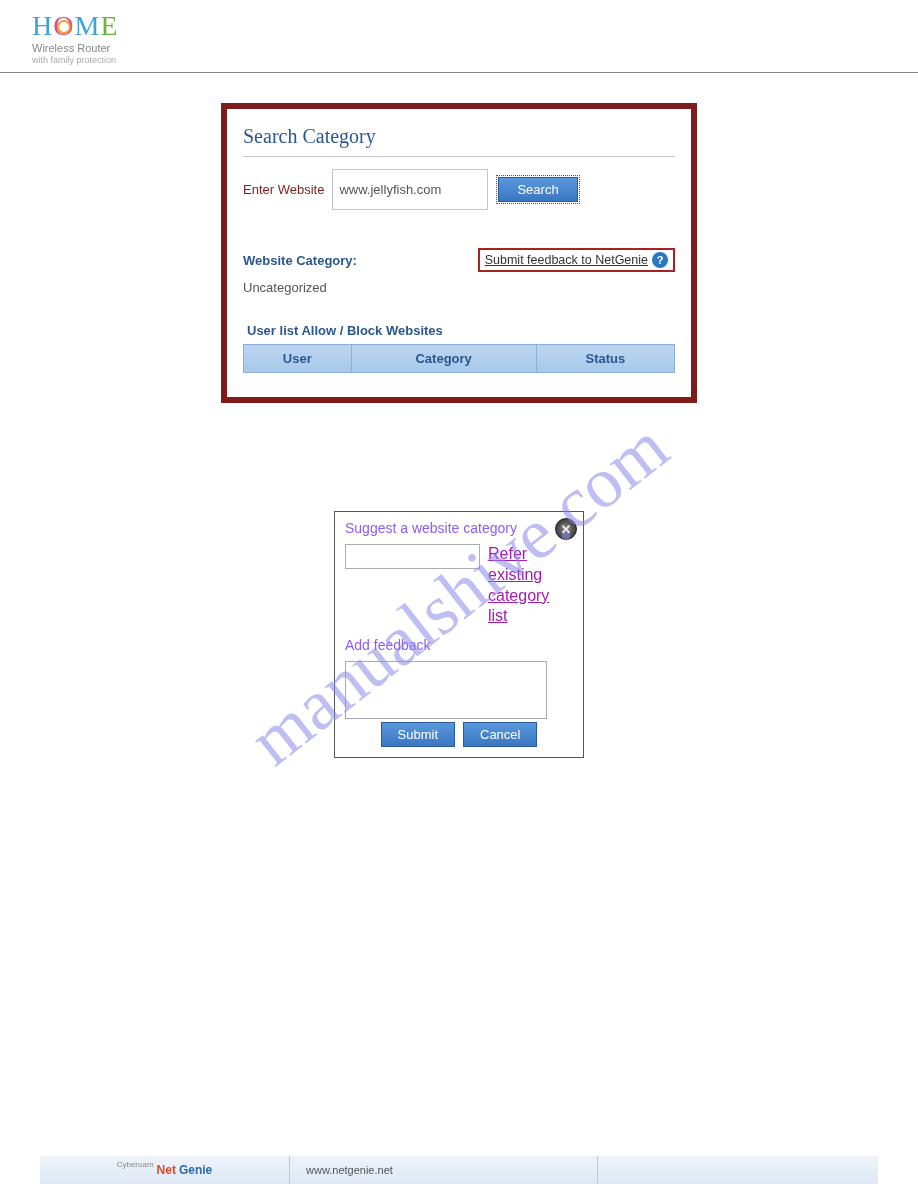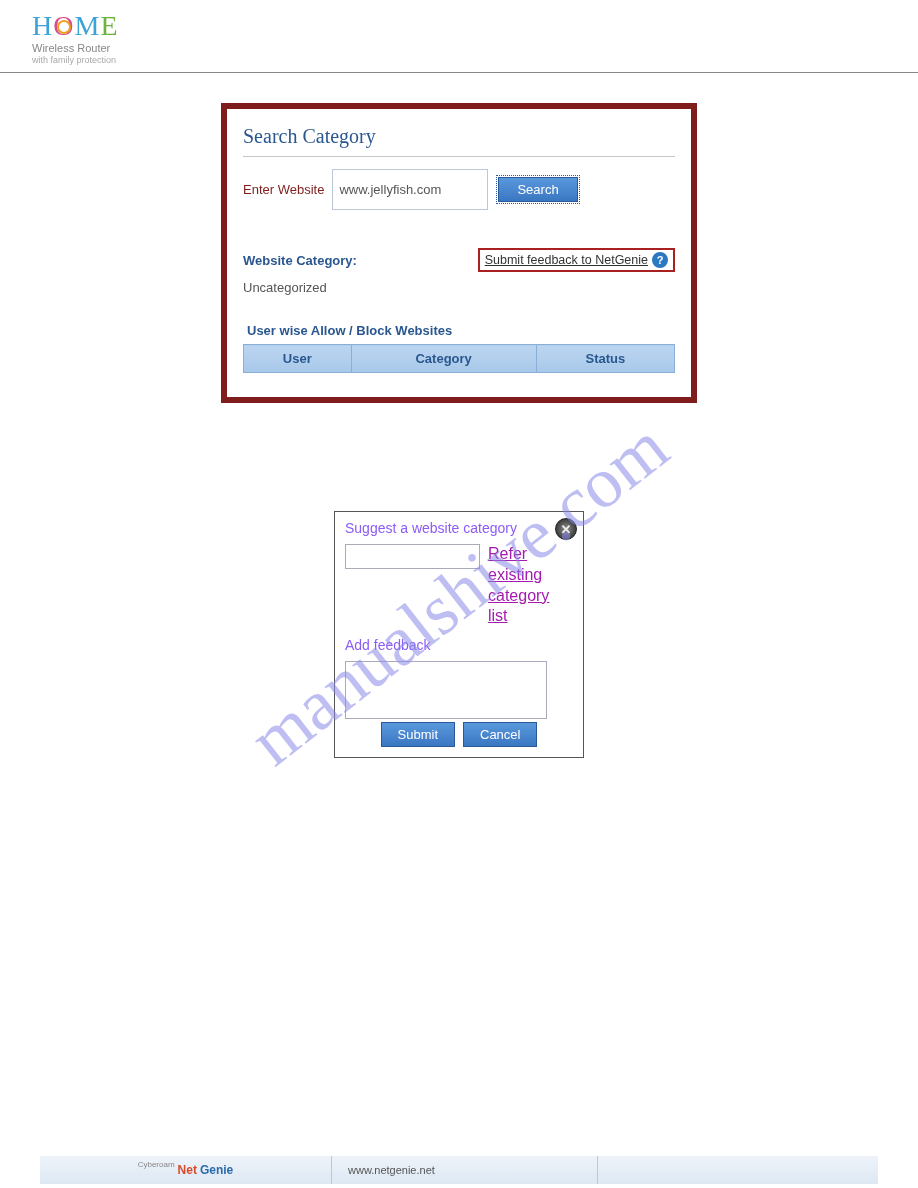--- a/index.html
+++ b/index.html
@@ -140,21 +140,21 @@
 
     .footer {
       position: absolute;
       left: 40px; right: 40px; bottom: 4px;
       height: 28px;
       background: linear-gradient(#eef3f9, #dde8f4);
       display: flex; align-items: center;
       font-size: 11px; color: #555;
     }
     .footer-logo {
-      width: 292px; text-align: center;
+      width: 250px; text-align: center;
       border-right: 1px solid #bbc8d8;
       height: 100%; display: flex; align-items: center; justify-content: center;
       gap: 3px;
     }
     .footer-logo .ng1 { color: #d84b2a; font-weight: bold; font-size: 12px; }
     .footer-logo .ng2 { color: #2a6aaa; font-weight: bold; font-size: 12px; }
     .footer-url { padding-left: 16px; flex: 1; }
     .footer-sep { width: 1px; background: #bbc8d8; height: 100%; }
     .footer-right { width: 280px; }
     .cyberoam { font-size: 8px; color: #888; position: relative; top: -6px; }
@@ -180,21 +180,21 @@
     </span>
   </div>
   <div class="cat-row">
     <span class="cat-label">Website Category:</span>
     <span class="feedback-box">
       <a class="feedback-link">Submit feedback to NetGenie</a>
       <span class="help-icon">?</span>
     </span>
   </div>
   <div class="cat-value">Uncategorized</div>
-  <div class="userwise-title">User wise Allow / Block Websites</div>
+  <div class="userwise-title">User list Allow / Block Websites</div>
   <table class="userwise-table">
     <thead>
       <tr>
         <th>User</th>
         <th>Category</th>
         <th>Status</th>
       </tr>
     </thead>
   </table>
 </div>

